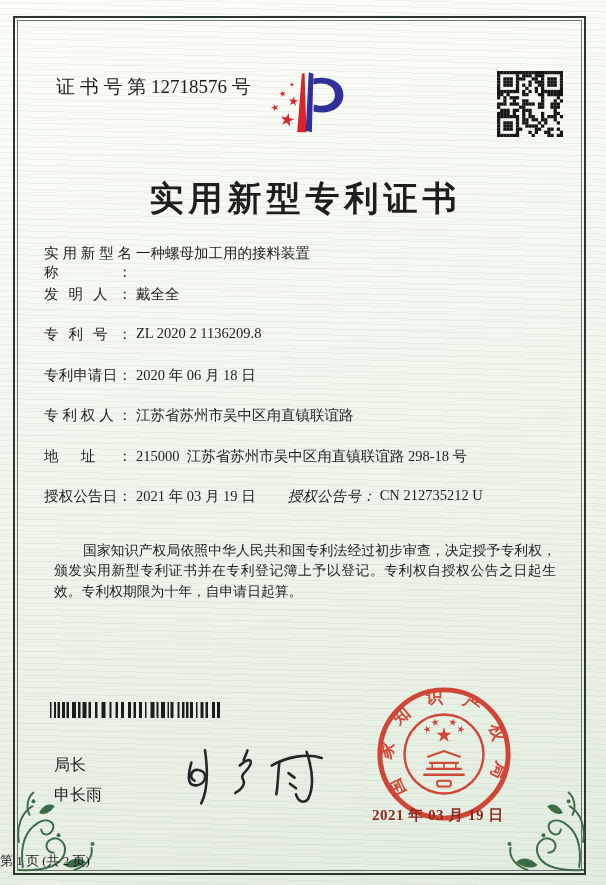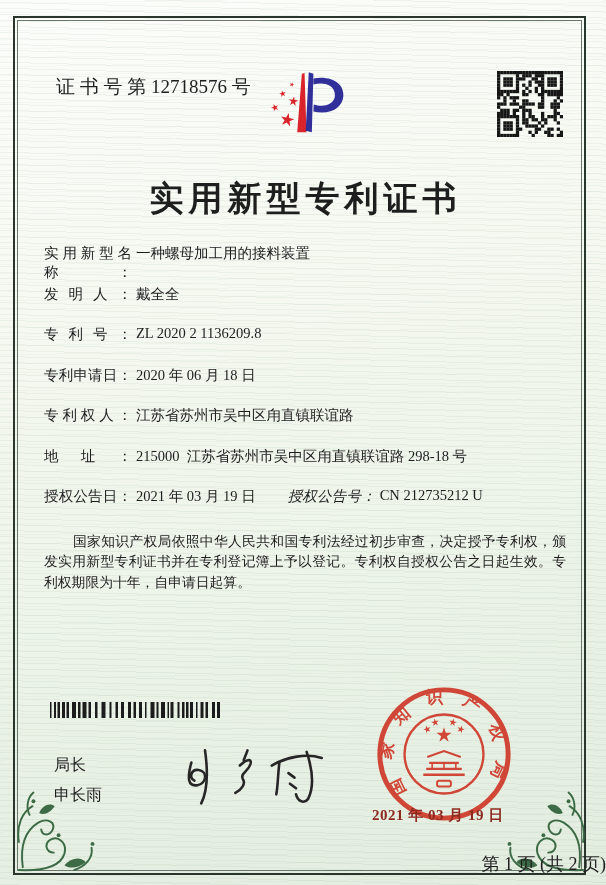--- a/index.html
+++ b/index.html
@@ -24,28 +24,28 @@
   .qr{position:absolute; left:497px; top:71px; width:66px; height:66px;}
   .title{position:absolute; left:0; right:0; top:176px; margin:0; text-align:center;
          font-size:34px; font-weight:700; letter-spacing:5px; text-indent:5px;}
   .fields{position:absolute; left:44px; top:244px; right:30px;}
   .row{height:40.5px; display:flex; align-items:flex-start; font-size:14.5px;}
   .lab{display:inline-block; width:88px; text-align:justify; text-align-last:justify; flex:none;}
   .val{margin-left:4px; white-space:pre;}
   .pair2{margin-left:32px; width:88px;font-style:italic;}
   .paras{position:absolute; left:44px; top:532px; width:522px;
          font-size:13.8px; line-height:20.4px; text-align:justify;}
-  .paras p{margin:0; text-indent:2.1em;}
+  .paras p{margin:10px; text-indent:2.1em;font-family:Liberation Mono, monospace;}
   .barcode{position:absolute; left:50px; top:702px;}
   .official{position:absolute; left:54px; top:750px; font-size:16px; line-height:30px;}
   .signature{position:absolute; left:158px; top:742px; width:182px; height:66px;}
   .seal{position:absolute; left:370px; top:680px; width:148px; height:148px; opacity:0.93;}
   .seal-date{position:absolute; left:372px; top:806px; font-size:15px; font-weight:600;
              color:#8d2a20; white-space:pre; letter-spacing:0.5px;}
-  .footer{position:absolute; left:0; right:0; top:852px; text-align:right; font-size:18px;}
+  .footer{position:absolute; left:0; right:0; top:852px; text-align:left; font-size:13px;}
   .defs{position:absolute; width:0; height:0;}
 </style>
 </head>
 <body>
 
 <svg class="defs" aria-hidden="true">
   <defs>
     <path id="star5" d="M0,-10 L2.25,-3.09 L9.51,-3.09 L3.63,1.18 L5.88,8.09 L0,3.82 L-5.88,8.09 L-3.63,1.18 L-9.51,-3.09 L-2.25,-3.09 Z"></path>
   </defs>
 </svg>

